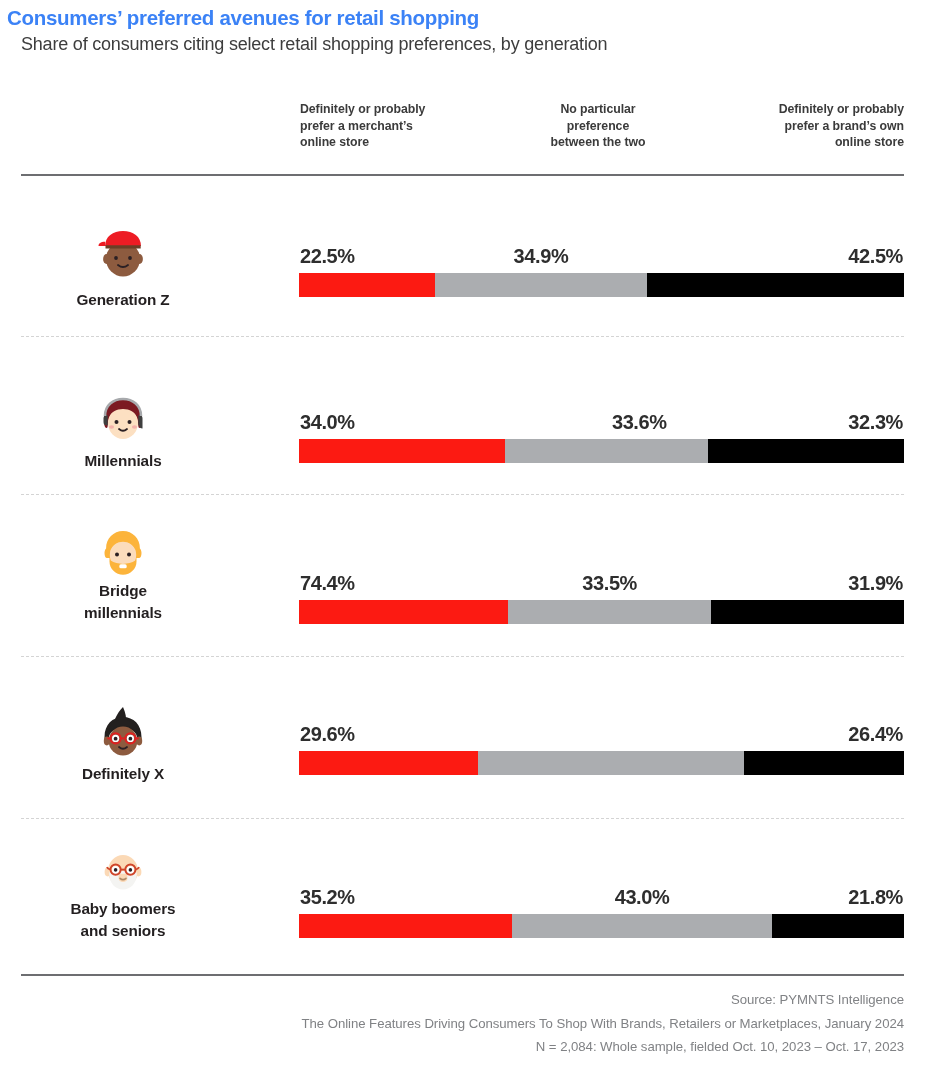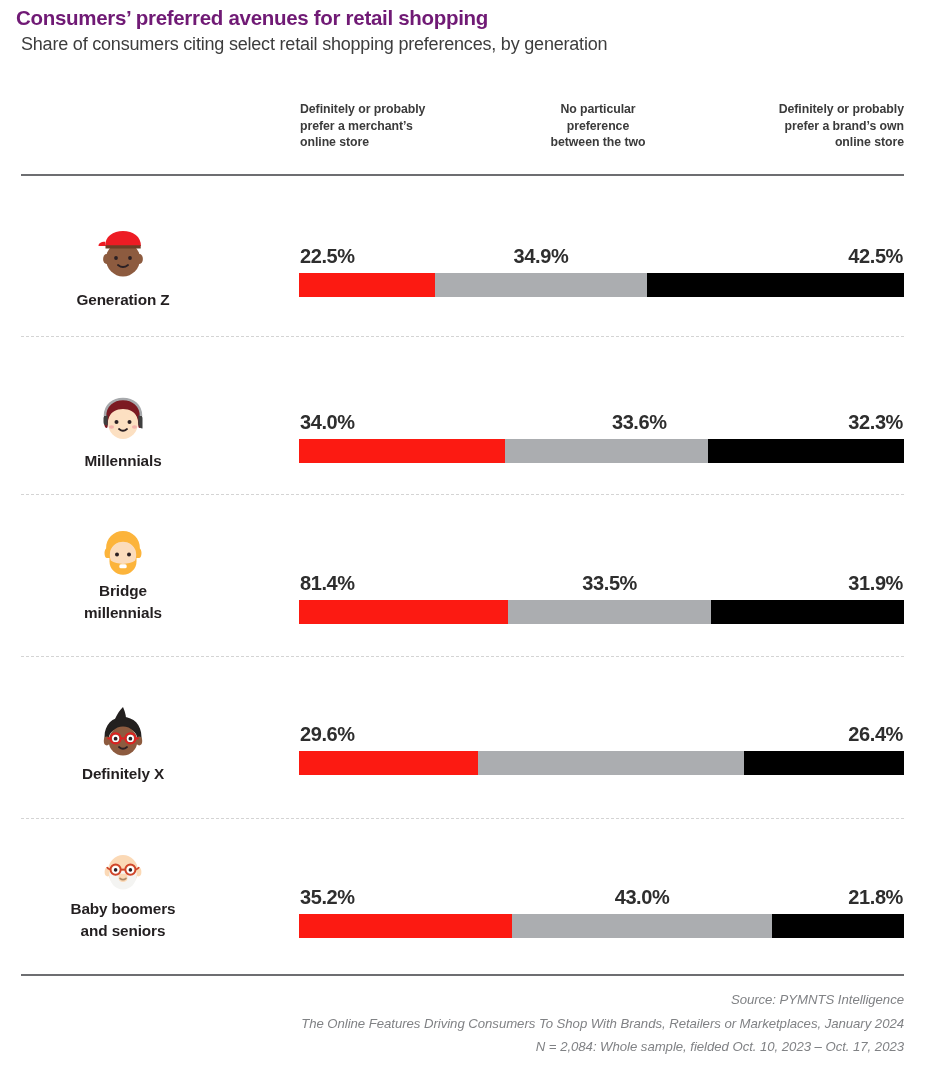--- a/index.html
+++ b/index.html
@@ -6,22 +6,22 @@
   html, body {
     width: 936px; height: 1084px;
     background: #ffffff;
     font-family: "Liberation Sans", sans-serif;
     -webkit-font-smoothing: antialiased;
   }
   .page { position: relative; width: 936px; height: 1084px; overflow: hidden; }
 
   
   .title {
-    position: absolute; left: 16px; top: 6px;
-    font-size: 20.5px; font-weight: bold; color: #701a75;
+    position: absolute; left: 7px; top: 6px;
+    font-size: 20.5px; font-weight: bold; color: #3b82f6;
     letter-spacing: -0.3px; white-space: nowrap;
   }
   .subtitle {
     position: absolute; left: 21px; top: 34px;
     font-size: 18px; font-weight: normal; color: #3d3d3d;
     letter-spacing: -0.2px; white-space: nowrap;
   }
 
   
   .colhead {
@@ -78,21 +78,21 @@
   .val.v2 { text-align: center; }
   .val.v3 { right: 1px; text-align: left; }
 
   
   .footer {
     position: absolute; left: 21px; top: 988px; width: 883px;
     text-align: right;
     font-size: 13.2px; color: #808285; line-height: 23.5px;
     letter-spacing: -0.05px;
   }
-  .footer div { white-space: nowrap; font-style: italic; }
+  .footer div { white-space: nowrap; }
 </style>
 </head>
 <body>
 
 <div class="page">
 
   <div class="title">Consumers’ preferred avenues for retail shopping</div>
   <div class="subtitle">Share of consumers citing select retail shopping preferences, by generation</div>
 
   <div class="colhead c1">
@@ -192,21 +192,21 @@
         <circle cx="24" cy="32.5" r="2" fill="#2b2024"></circle>
         <circle cx="36" cy="32.5" r="2" fill="#2b2024"></circle>
       </svg>
     </div>
     <div class="rowlabel" style="top:58px;">
       <div>Bridge</div>
       <div>millennials</div>
     </div>
     <div class="barwrap" style="top:50px;">
       <div class="vals">
-        <div class="val v1">81.4%</div>
+        <div class="val v1">74.4%</div>
         <div class="val v2" style="left: 250.667px; width: 120px;">33.5%</div>
         <div class="val v3">31.9%</div>
       </div>
       <div class="bar">
         <div class="seg s1" style="width: 209.33px;"></div>
         <div class="seg s2" style="width: 202.675px;"></div>
         <div class="seg s3" style="width: 192.995px;"></div>
       </div>
     </div>
   </div>

